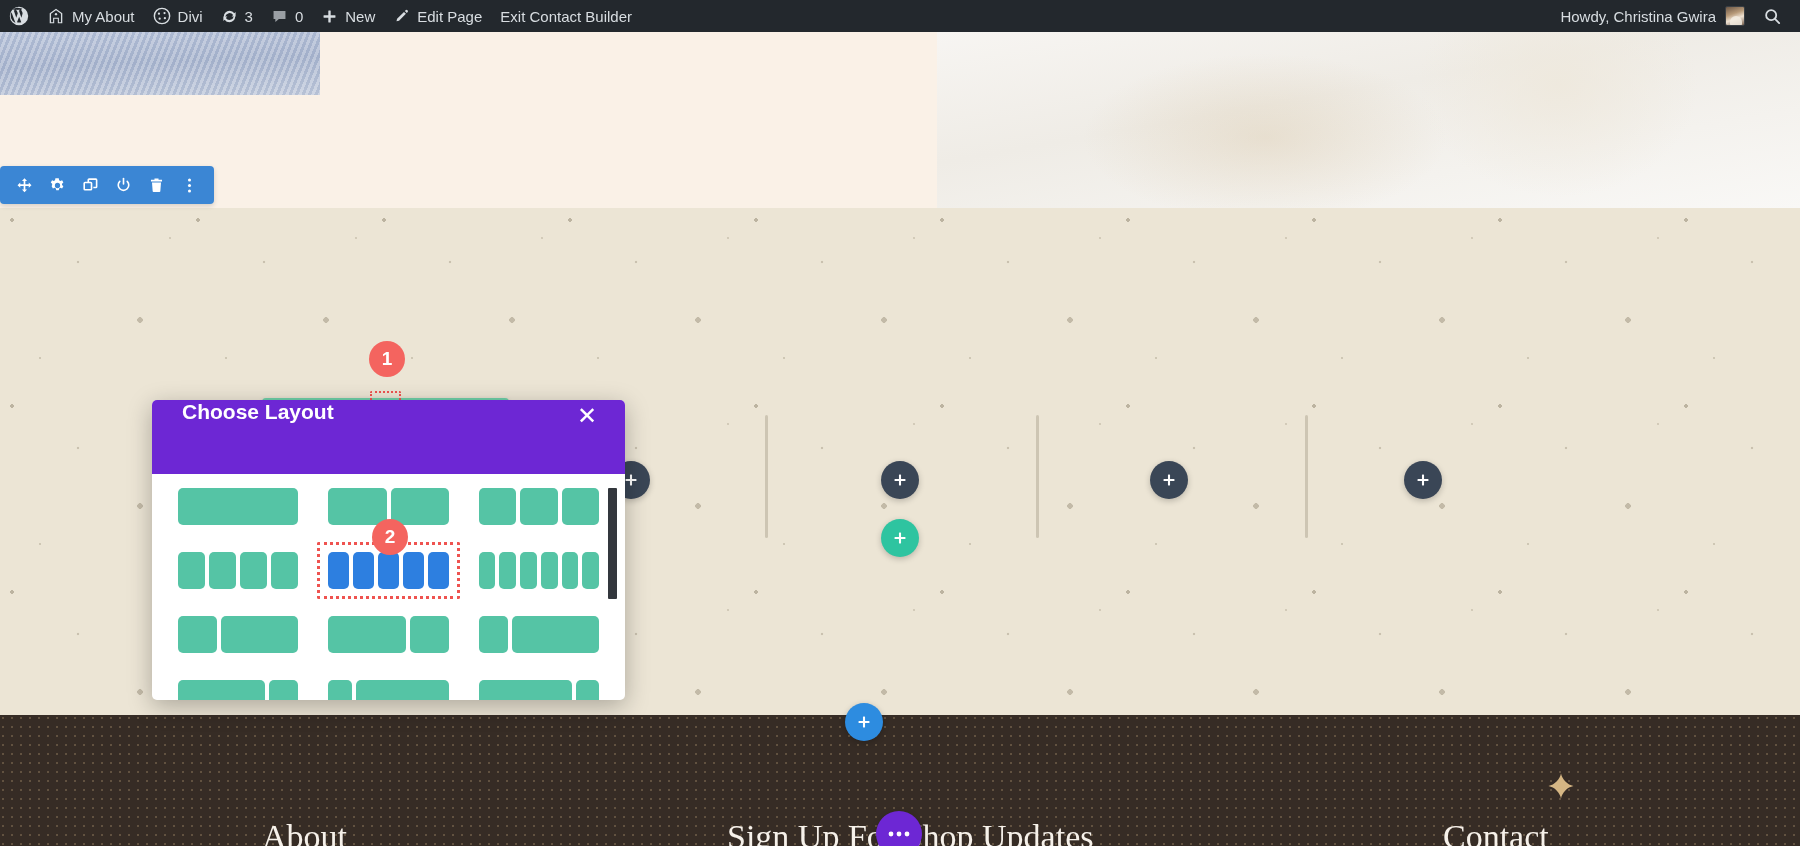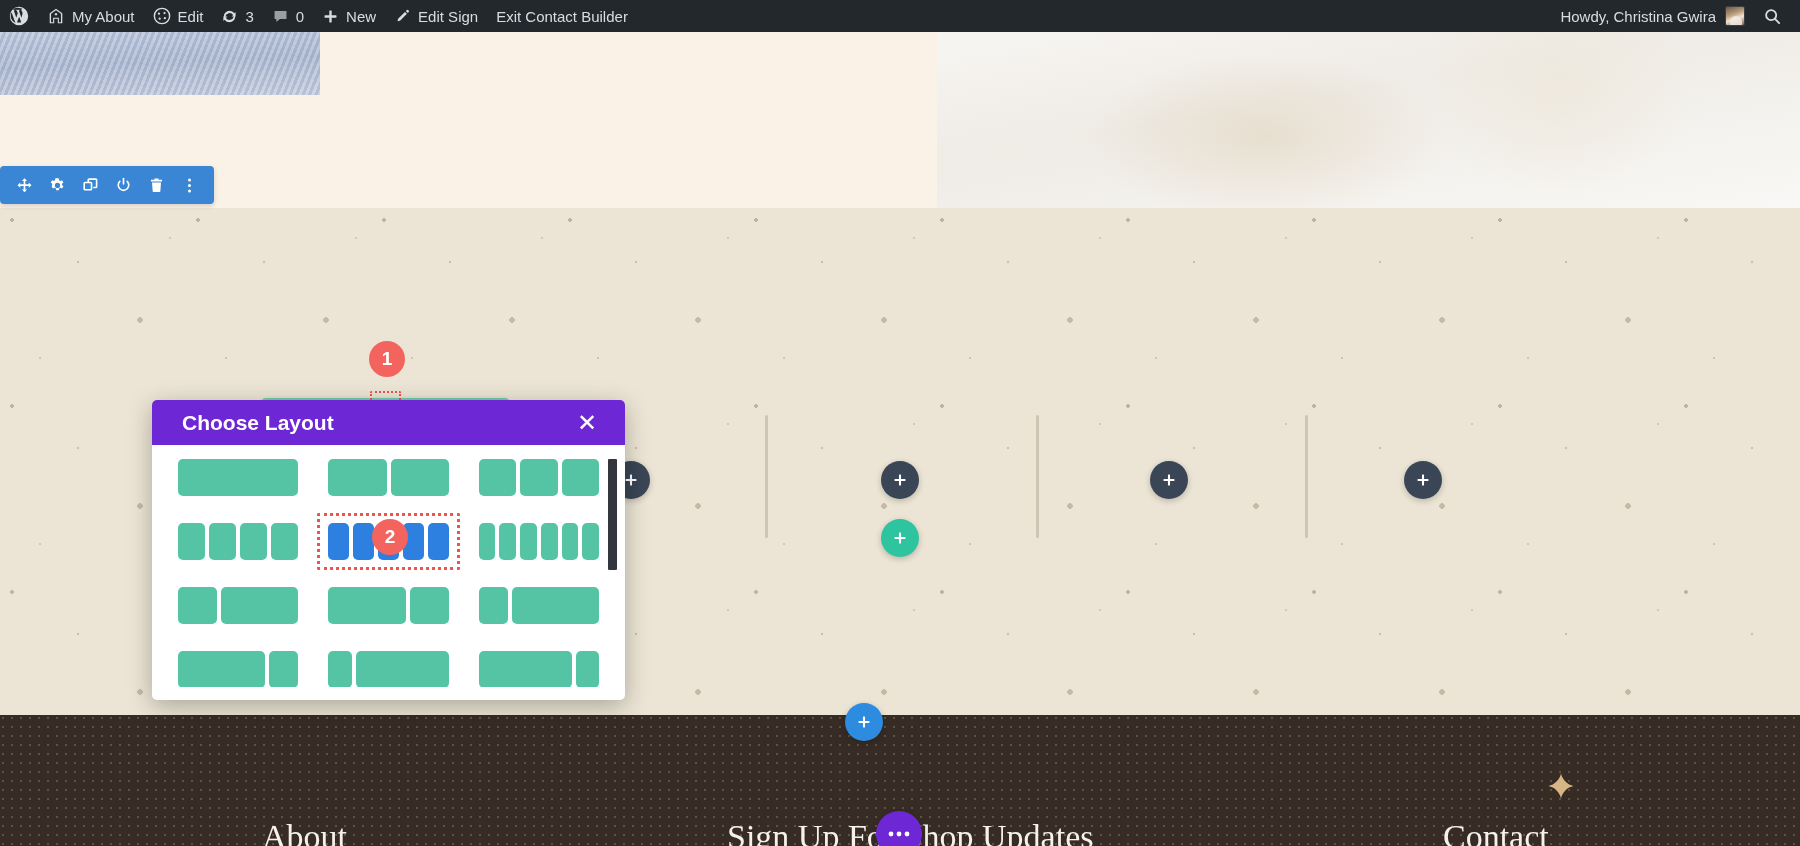--- a/index.html
+++ b/index.html
@@ -162,22 +162,22 @@
     position: absolute;
     left: 152px; top: 400px;
     width: 473px; height: 300px;
     background: #fff;
     border-radius: 5px;
     box-shadow: 0 6px 24px rgba(0,0,0,.28);
     z-index: 300;
     overflow: hidden;
   }
   #modal-header {
-    height: 45px; background: #6d27d4;
-    display: flex; align-items: center; justify-content: space-between;
+    height: 74px; background: #6d27d4;
+    display: flex; align-items: flex-start; justify-content: space-between;
     padding: 0 22px 0 30px;
   }
   #modal-title {
     color: #fff; font-size: 21px; font-weight: bold;
     font-family: "Liberation Sans", sans-serif;
   }
   #modal-close {
     color: #fff; font-size: 24px; line-height: 1;
     cursor: pointer; padding: 4px 6px;
     font-family: "Liberation Sans", sans-serif;
@@ -243,21 +243,21 @@
   <div class="ab-item">
     <span class="ab-ico">
       <svg width="18" height="18" viewBox="0 0 20 20">
         <circle cx="10" cy="10" r="8.5" fill="none" stroke="#d8dde1" stroke-width="1.6"></circle>
         <circle cx="6.6" cy="7.4" r="1.25" fill="#d8dde1"></circle>
         <circle cx="12.8" cy="6.8" r="1.25" fill="#d8dde1"></circle>
         <circle cx="7.4" cy="13" r="1.25" fill="#d8dde1"></circle>
         <circle cx="13.2" cy="12.4" r="1.25" fill="#d8dde1"></circle>
       </svg>
     </span>
-    <span>Edit</span>
+    <span>Divi</span>
   </div>
 
   <div class="ab-item">
     <span class="ab-ico">
       <svg width="17" height="17" viewBox="0 0 20 20" fill="#d8dde1">
         <path d="M10 3.2a6.8 6.8 0 0 1 5.7 3.1l1.5-1.5V9.9h-4.7l1.8-1.8A5.2 5.2 0 0 0 5 10H3.3A6.72 6.72 0 0 1 10 3.2Zm0 13.6a6.8 6.8 0 0 1-5.7-3.1l-1.5 1.5v-5.1h4.7l-1.8 1.8A5.2 5.2 0 0 0 15 10h1.7a6.72 6.72 0 0 1-6.7 6.8Z"></path>
       </svg>
     </span>
     <span class="ab-count">3</span>
   </div>
@@ -280,21 +280,21 @@
     </span>
     <span>New</span>
   </div>
 
   <div class="ab-item">
     <span class="ab-ico">
       <svg width="17" height="17" viewBox="0 0 20 20" fill="#d8dde1">
         <path d="M14.8 2.7a1.6 1.6 0 0 1 2.3 2.3l-.9.9-2.3-2.3.9-.9ZM12.9 4.6l2.3 2.3-8.1 8.1-3 .7.7-3 8.1-8.1Z"></path>
       </svg>
     </span>
-    <span>Edit Sign</span>
+    <span>Edit Page</span>
   </div>
 
   <div class="ab-item">
     <span>Exit Contact Builder</span>
   </div>
 
   <div class="ab-spacer"></div>
 
   <div id="adminbar-right">
     <div class="ab-howdy">

